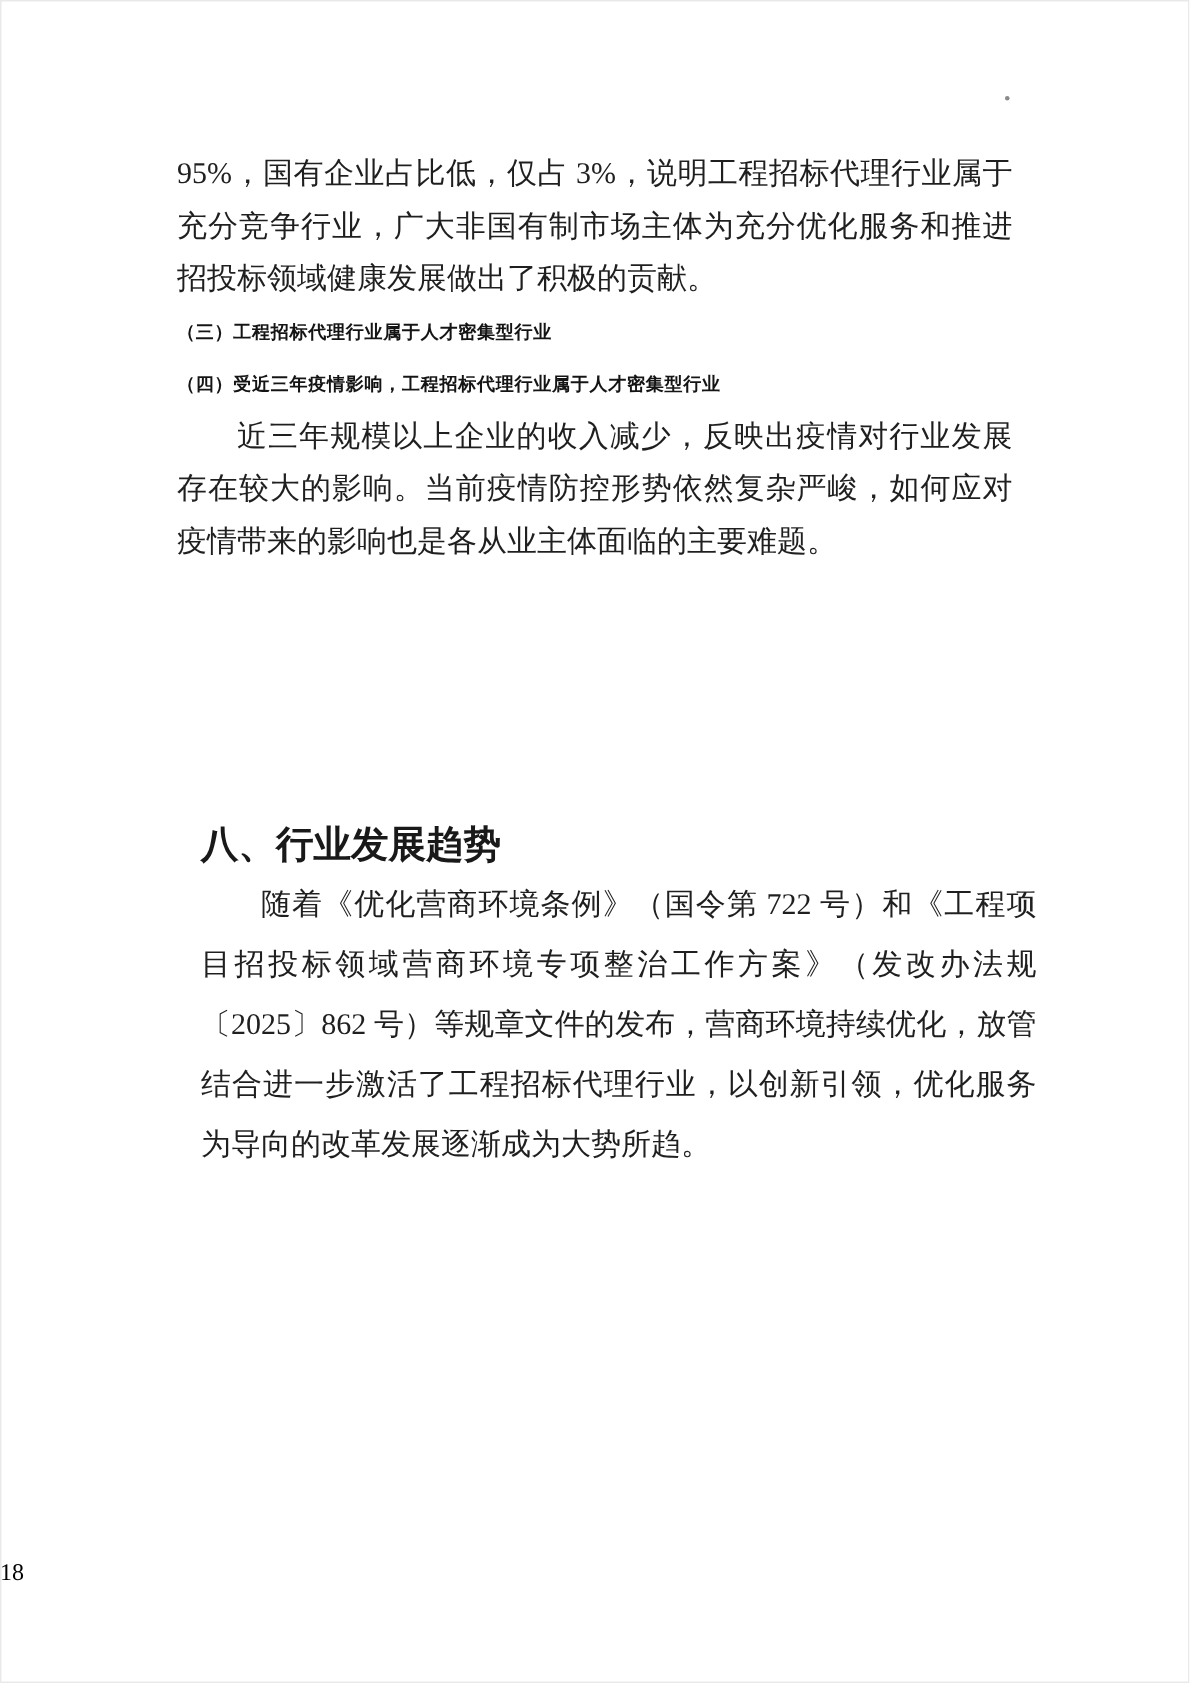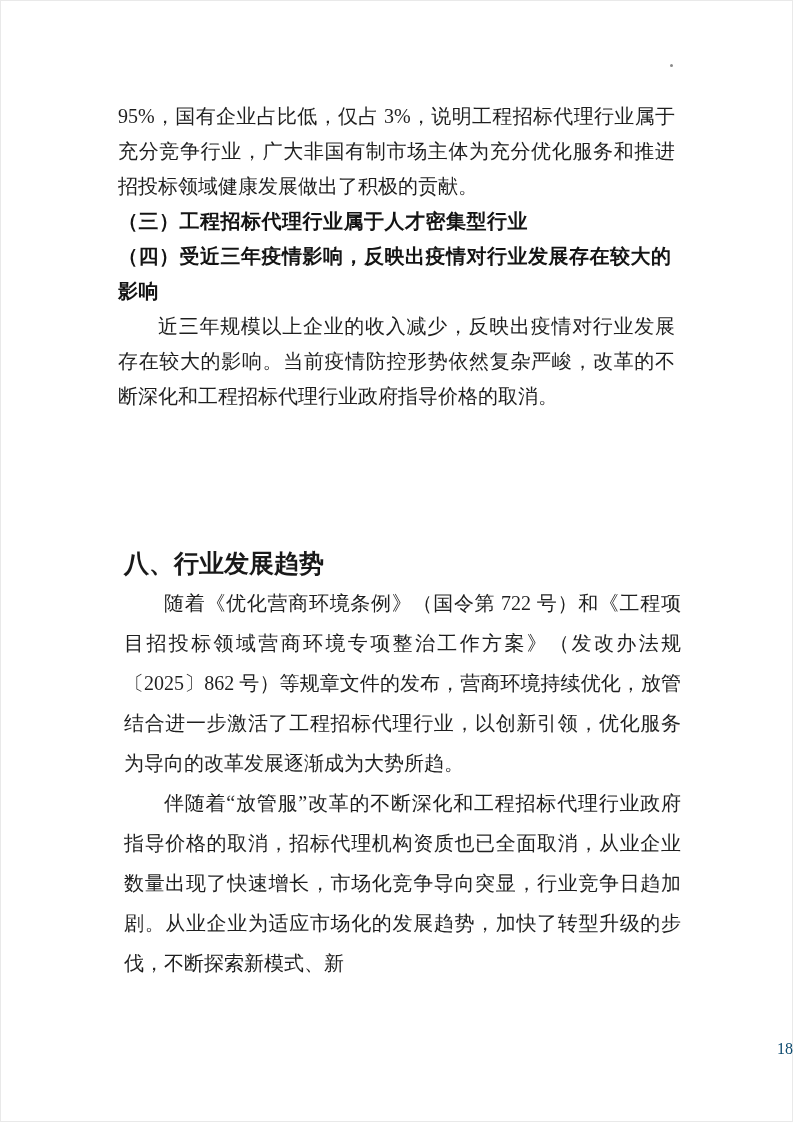--- a/index.html
+++ b/index.html
@@ -22,39 +22,39 @@
     position: absolute;
     left: 118px;
     width: 557px;
     top: 99px;
     font-size: 20px;
     line-height: 35px;
     text-align: justify;
   }
   .flow-bottom {
     position: absolute;
-    left: 124px;
+    left: 134px;
     width: 557px;
     top: 543px;
     font-size: 20px;
     line-height: 40px;
     text-align: justify;
   }
   .body-para {
     margin: 0;
     text-indent: 2em;
     font-family: "Liberation Serif", "DejaVu Serif", serif;
     color: #1f1f1f;
   }
   .body-para.no-indent {
     text-indent: 0;
   }
   .sub-heading {
     margin: 0;
-    font-size: 20px;
+    font-size: 12px;
     font-weight: bold;
     line-height: inherit;
     text-align: left;
     font-family: Liberation Serif, serif;
     color: #141414;
     letter-spacing: 0.5px;
   }
   .chapter-heading {
     margin: 0;
     font-size: 25px;
@@ -62,24 +62,24 @@
     line-height: 40px;
     text-align: left;
     font-family: "Liberation Sans", "DejaVu Sans", sans-serif;
     color: #191919;
   }
   .page-number {
     position: absolute;
     top: 1040px;
     left: 0;
     right: 0;
-    text-align: right;
+    text-align: left;
     font-size: 16px;
     line-height: 18px;
-    color: #0c4a6e;
+    color: #000000;
     font-family: "Liberation Serif", "DejaVu Serif", serif;
   }
   .speck {
     position: absolute;
     left: 670px;
     top: 64px;
     width: 3px;
     height: 3px;
     border-radius: 50%;
     background: #8a8a8a;
@@ -88,25 +88,24 @@
 </head>
 <body>
 
 <div class="page">
 
   <span class="speck"></span>
 
   <div class="flow-top">
     <p class="body-para no-indent">95%，国有企业占比低，仅占 3%，说明工程招标代理行业属于充分竞争行业，广大非国有制市场主体为充分优化服务和推进招投标领域健康发展做出了积极的贡献。</p>
     <h3 class="sub-heading">（三）工程招标代理行业属于人才密集型行业</h3>
-    <h3 class="sub-heading">（四）受近三年疫情影响，反映出疫情对行业发展存在较大的影响</h3>
-    <p class="body-para">近三年规模以上企业的收入减少，反映出疫情对行业发展存在较大的影响。当前疫情防控形势依然复杂严峻，改革的不断深化和工程招标代理行业政府指导价格的取消。</p>
+    <h3 class="sub-heading">（四）受近三年疫情影响，工程招标代理行业属于人才密集型行业</h3>
+    <p class="body-para">近三年规模以上企业的收入减少，反映出疫情对行业发展存在较大的影响。当前疫情防控形势依然复杂严峻，如何应对疫情带来的影响也是各从业主体面临的主要难题。</p>
   </div>
 
   <div class="flow-bottom">
     <h2 class="chapter-heading">八、行业发展趋势</h2>
     <p class="body-para">随着《优化营商环境条例》（国令第 722 号）和《工程项目招投标领域营商环境专项整治工作方案》（发改办法规〔2025〕862 号）等规章文件的发布，营商环境持续优化，放管结合进一步激活了工程招标代理行业，以创新引领，优化服务为导向的改革发展逐渐成为大势所趋。</p>
-    <p class="body-para">伴随着“放管服”改革的不断深化和工程招标代理行业政府指导价格的取消，招标代理机构资质也已全面取消，从业企业数量出现了快速增长，市场化竞争导向突显，行业竞争日趋加剧。从业企业为适应市场化的发展趋势，加快了转型升级的步伐，不断探索新模式、新</p>
   </div>
 
   <div class="page-number">18</div>
 
 </div>
 
 </body></html>

